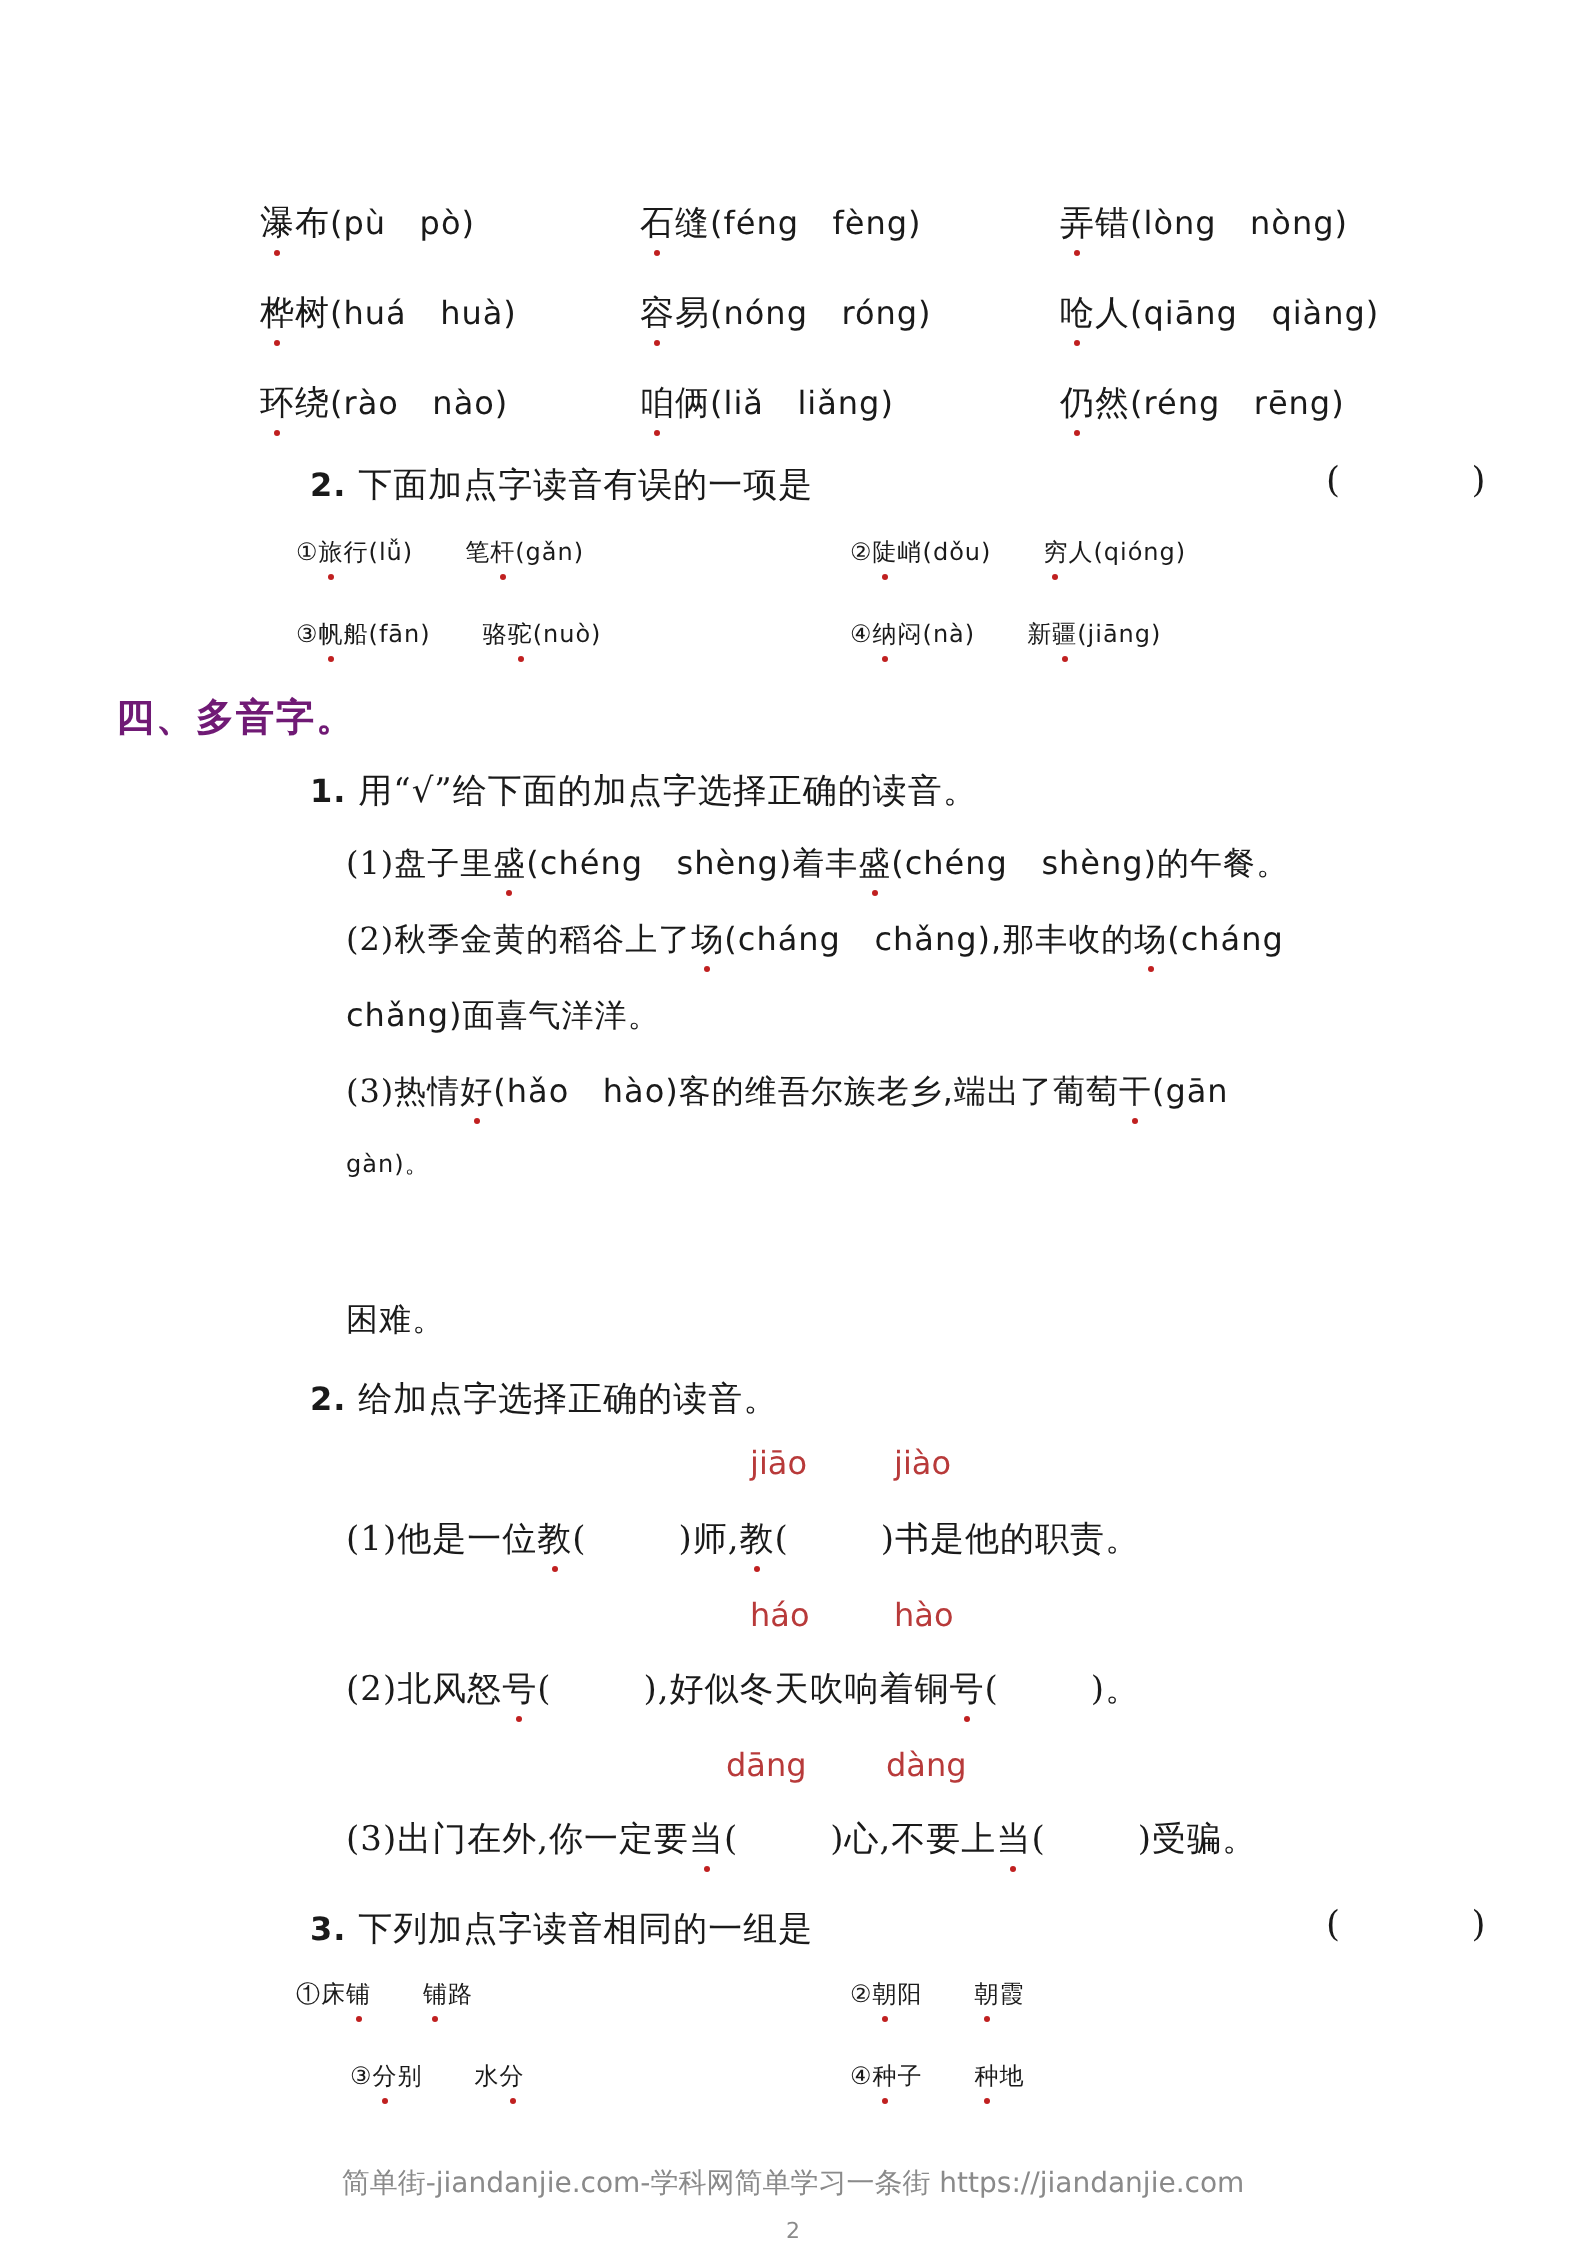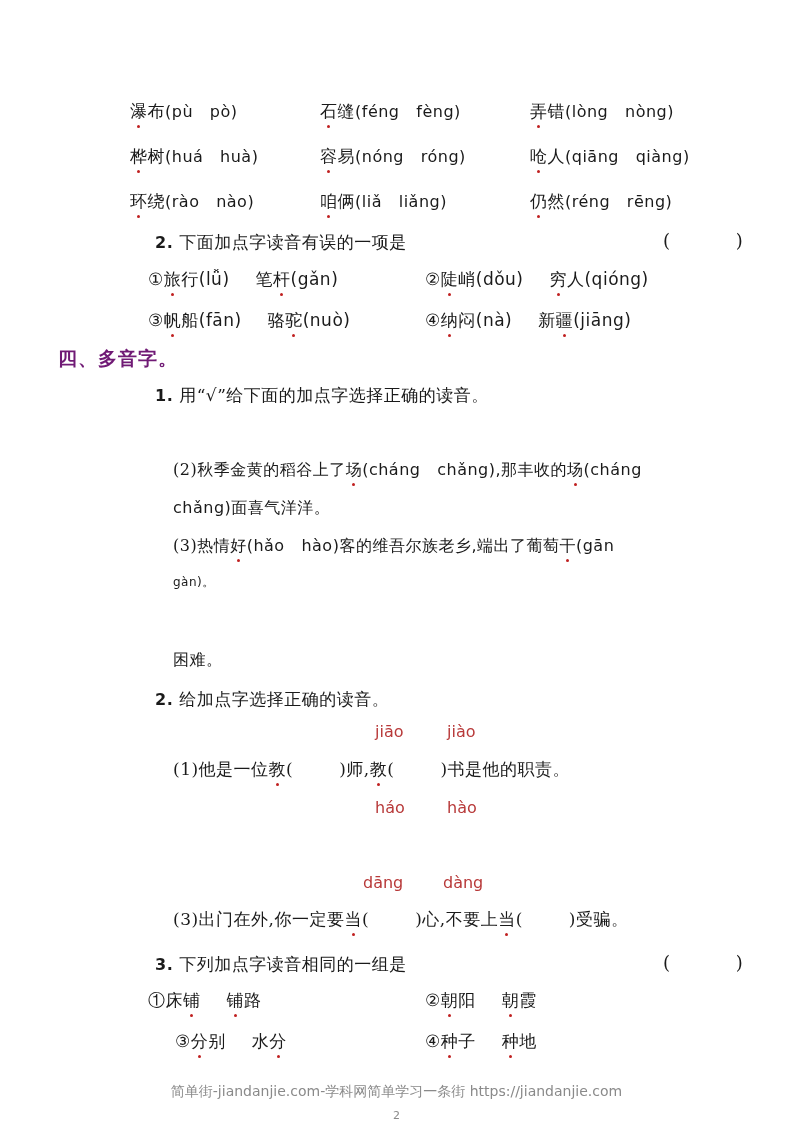--- a/index.html
+++ b/index.html
@@ -75,21 +75,21 @@
   .cell {
     position: absolute;
     font-size: 17px;
     white-space: nowrap;
   }
   .cell .py { font-size: 16px; }
 
   
   .opt {
     position: absolute;
-    font-size: 17px;
+    font-size: 12px;
     white-space: nowrap;
   }
 
   
   .ans-py {
     position: absolute;
     color: #b83a3a;
     font-family: "DejaVu Sans", "Liberation Sans", sans-serif;
     font-size: 16px;
     white-space: nowrap;
@@ -177,20 +177,23 @@
     <span>④</span><span class="dotchar">纳</span><span>闷</span><span class="py">(nà)</span><span class="gap-md"></span><span>新</span><span class="dotchar">疆</span><span class="py">(jiāng)</span>
   </div>
 
   <div class="section-head" style="left:58px; top:334px;">四、多音字。</div>
 
   <div class="qline cn" style="left:110px; top:372px;">
     <span class="qnum">1.</span>
     <span>用“√”给下面的加点字选择正确的读音。</span>
   </div>
 
+  <div class="qline cn" style="left:128px; top:410px; font-size:16px;">
+    <span>(1)</span><span>盘子里</span><span class="dotchar">盛</span><span class="py">(chéng&nbsp;&nbsp;&nbsp;shèng)着丰</span><span class="dotchar">盛</span><span class="py">(chéng&nbsp;&nbsp;&nbsp;shèng)的午餐。</span>
+  </div>
 
   <div class="qline cn" style="left:128px; top:448px; font-size:16px;">
     <span>(2)</span><span>秋季金黄的稻谷上了</span><span class="dotchar">场</span><span class="py">(cháng&nbsp;&nbsp;&nbsp;chǎng),那丰收的</span><span class="dotchar">场</span><span class="py">(cháng</span>
   </div>
   <div class="qline cn" style="left:128px; top:486px; font-size:16px;">
     <span class="py">chǎng)面喜气洋洋。</span>
   </div>
 
   <div class="qline cn" style="left:128px; top:524px; font-size:16px;">
     <span>(3)</span><span>热情</span><span class="dotchar">好</span><span class="py">(hǎo&nbsp;&nbsp;&nbsp;hào)客的维吾尔族老乡,端出了葡萄</span><span class="dotchar">干</span><span class="py">(gān</span>
@@ -209,20 +212,23 @@
   </div>
 
   <div class="ans-py" style="left:375px; top:710px;">jiāo</div>
   <div class="ans-py" style="left:447px; top:710px;">jiào</div>
   <div class="qline cn" style="left:128px; top:746px;">
     <span>(1)</span><span>他是一位</span><span class="dotchar">教</span><span>(</span><span class="gap-lg"></span><span>)师,</span><span class="dotchar">教</span><span>(</span><span class="gap-lg"></span><span>)书是他的职责。</span>
   </div>
 
   <div class="ans-py" style="left:375px; top:786px;">háo</div>
   <div class="ans-py" style="left:447px; top:786px;">hào</div>
+  <div class="qline cn" style="left:128px; top:821px;">
+    <span>(2)</span><span>北风怒</span><span class="dotchar">号</span><span>(</span><span class="gap-lg"></span><span>),好似冬天吹响着铜</span><span class="dotchar">号</span><span>(</span><span class="gap-lg"></span><span>)。</span>
+  </div>
 
   <div class="ans-py" style="left:363px; top:861px;">dāng</div>
   <div class="ans-py" style="left:443px; top:861px;">dàng</div>
   <div class="qline cn" style="left:128px; top:896px;">
     <span>(3)</span><span>出门在外,你一定要</span><span class="dotchar">当</span><span>(</span><span class="gap-lg"></span><span>)心,不要上</span><span class="dotchar">当</span><span>(</span><span class="gap-lg"></span><span>)受骗。</span>
   </div>
 
   <div class="qline cn" style="left:110px; top:941px;">
     <span class="qnum">3.</span>
     <span>下列加点字读音相同的一组是</span>

